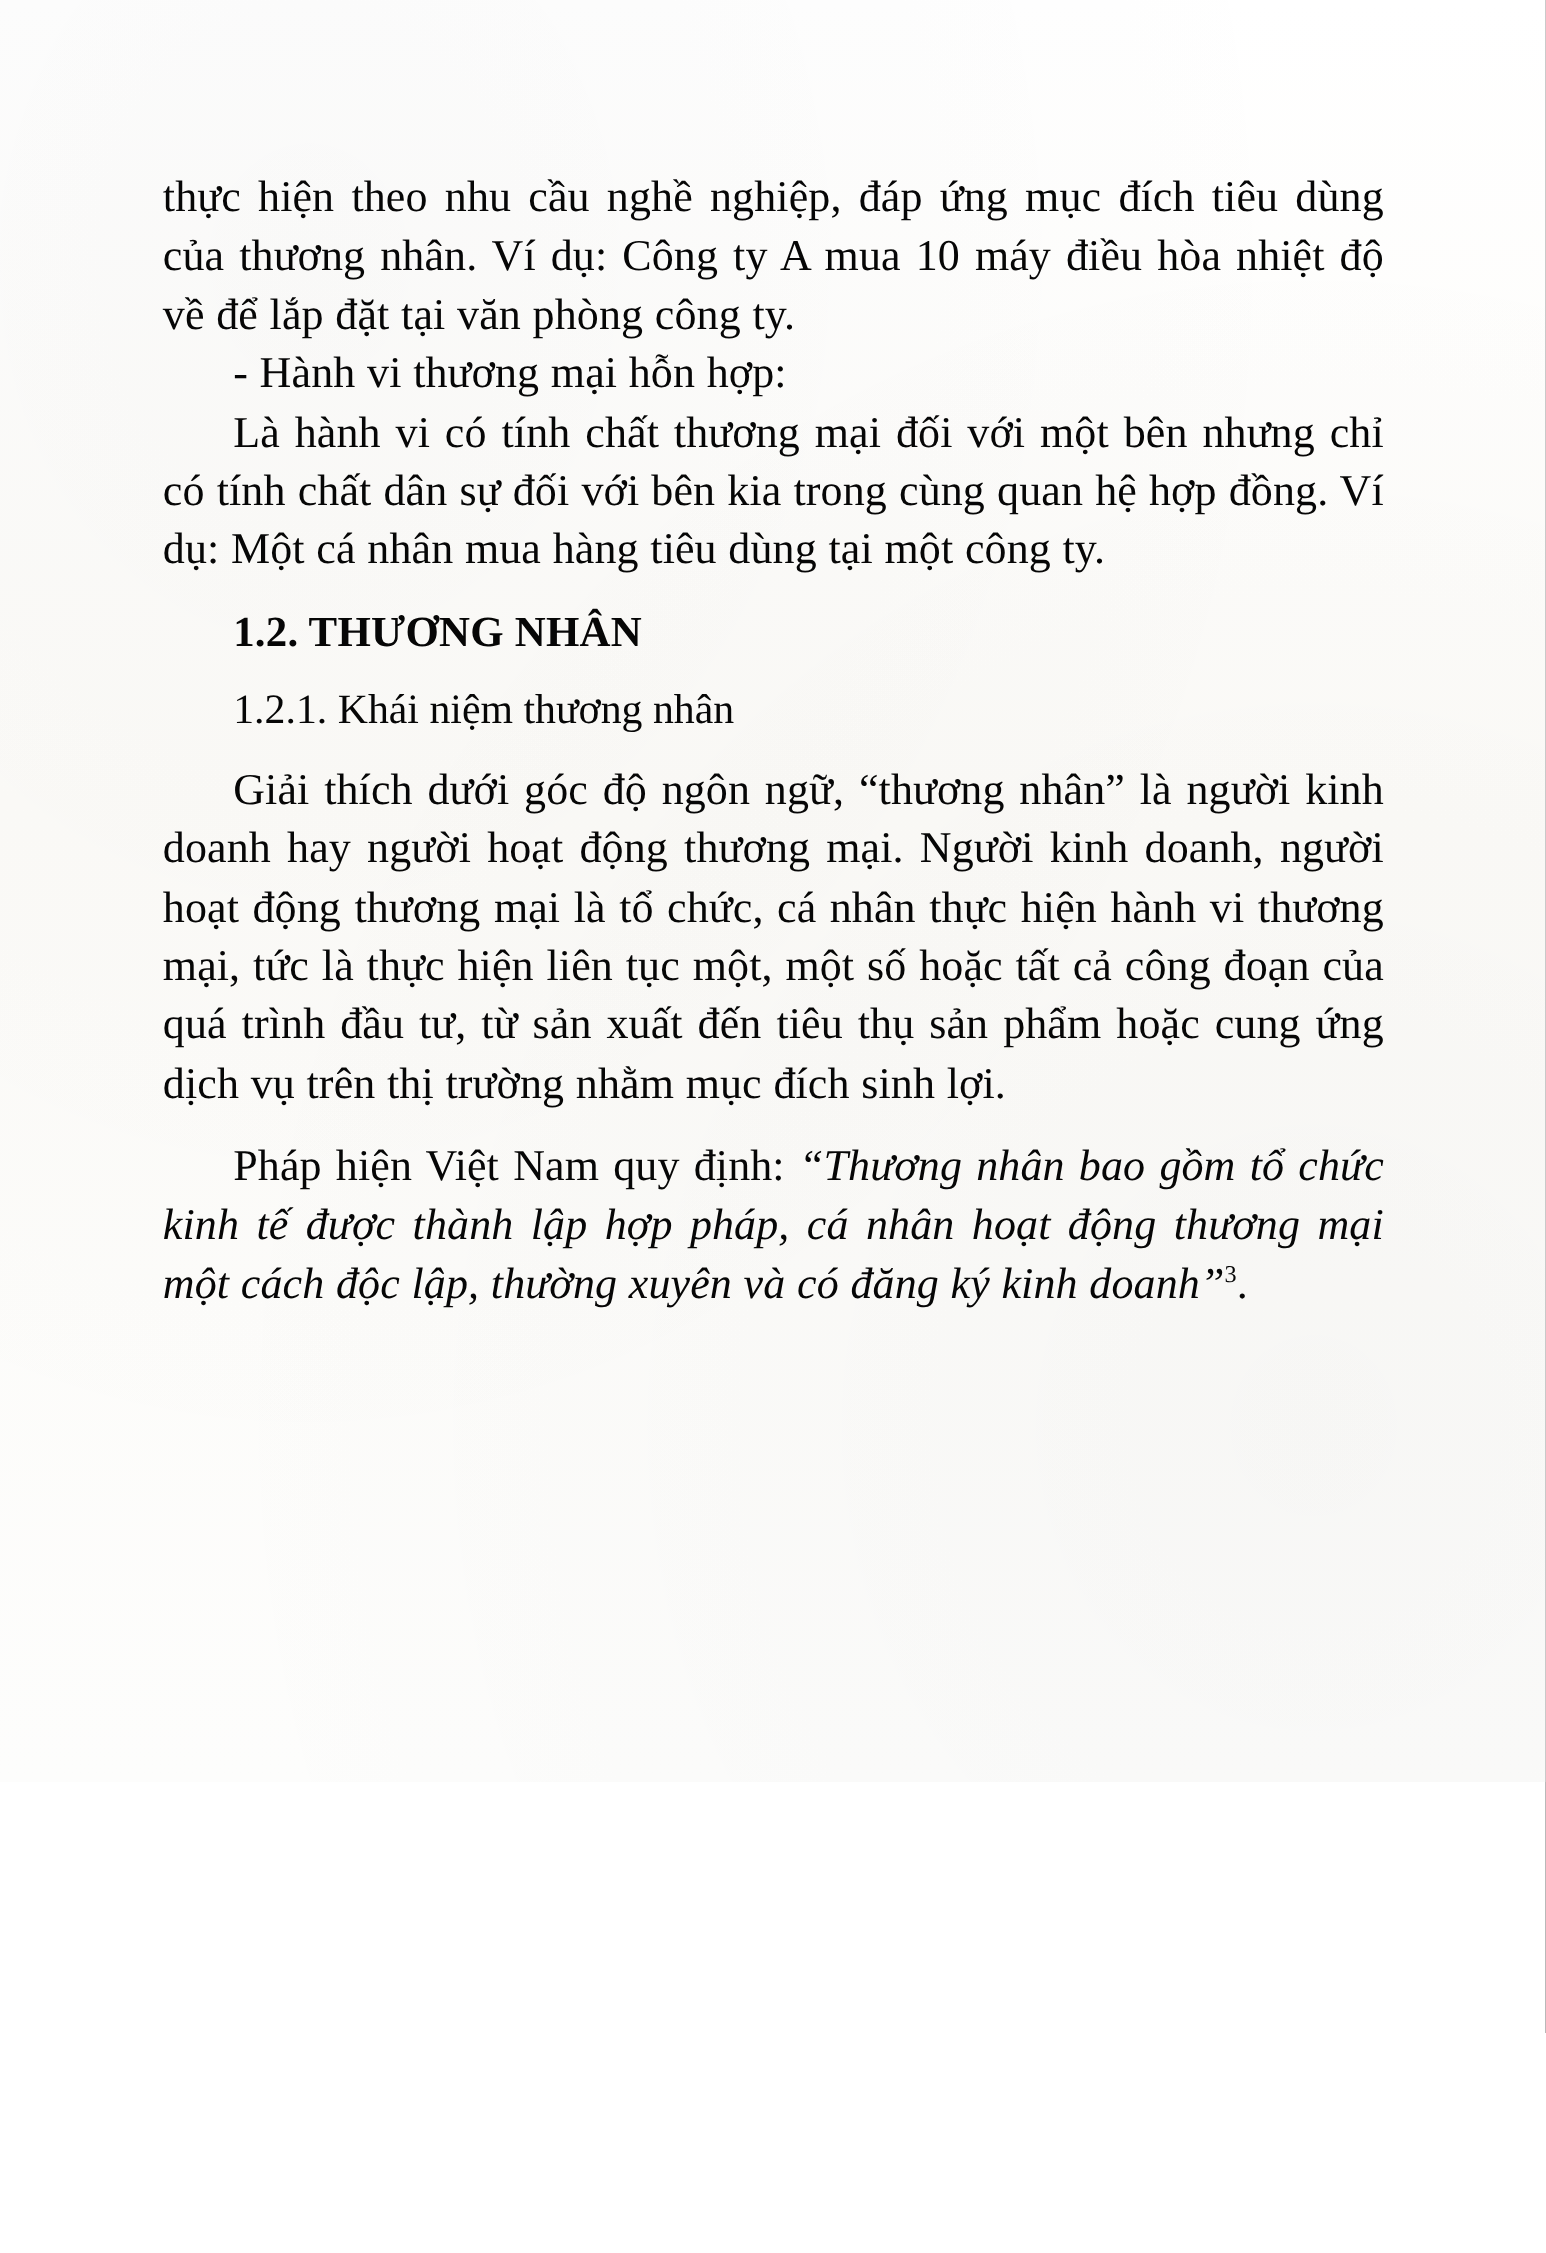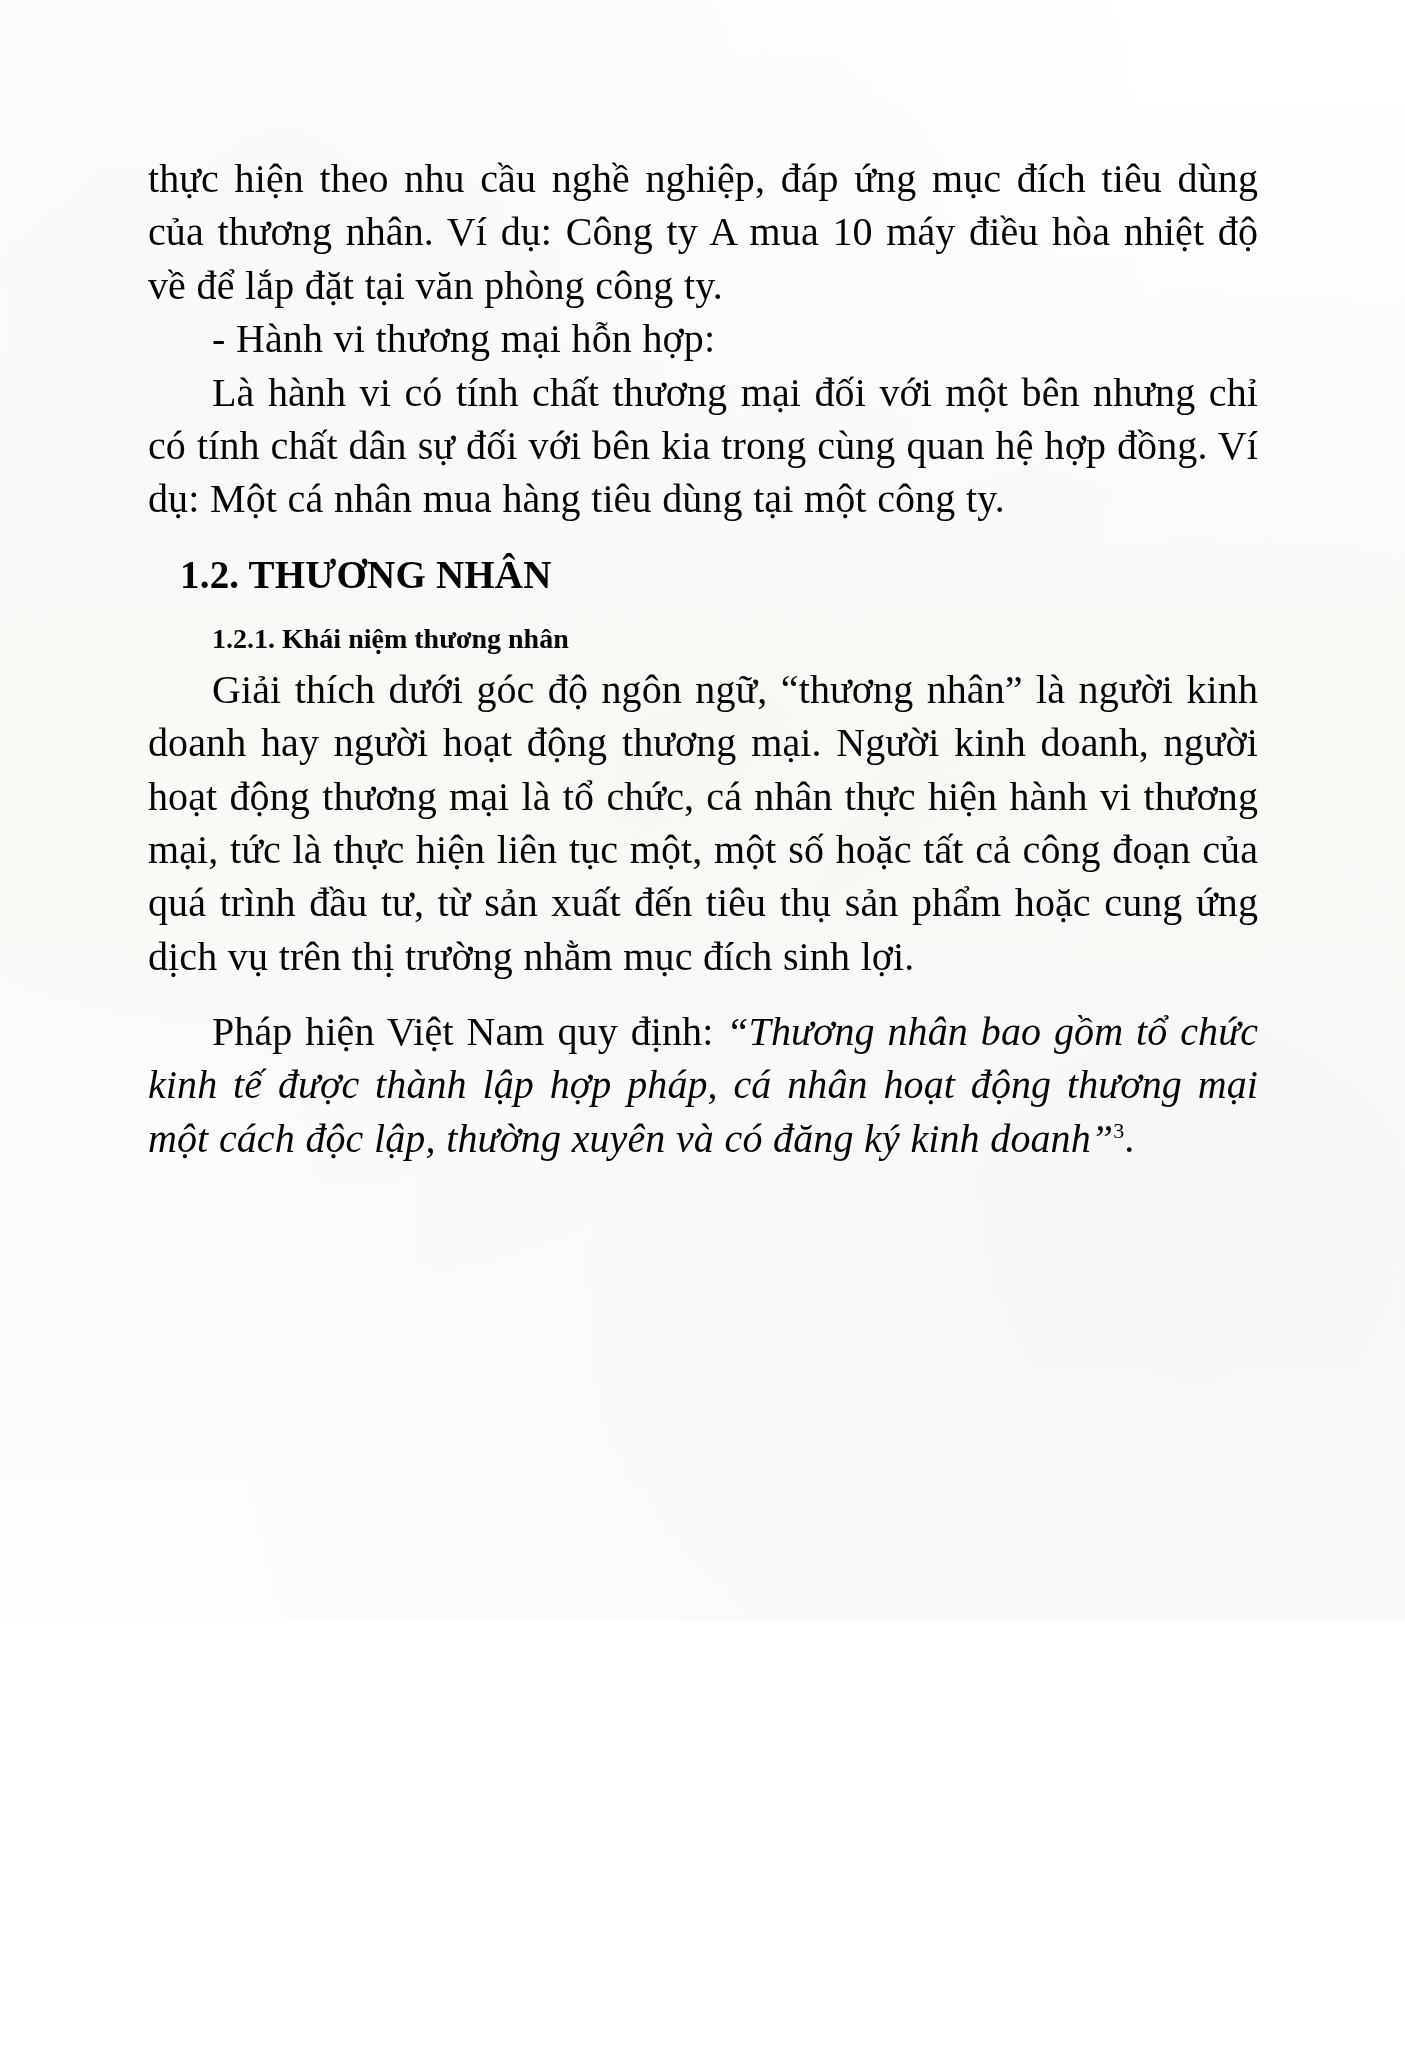--- a/index.html
+++ b/index.html
@@ -51,27 +51,27 @@
     text-indent: 64px;
   }
   .para + .para {
     margin-top: 0px;
   }
   h2.sec {
     font-size: 39px;
     font-weight: bold;
     letter-spacing: 0.2px;
     margin-top: 26px;
-    margin-left: 32px;
+    margin-left: 64px;
   }
   h3.subsec {
-    font-size: 28px;
-    font-weight: bold;
+    font-size: 38px;
+    font-weight: normal;
     margin-top: 26px;
-    margin-bottom: 8px;
+    margin-bottom: 24px;
     margin-left: 64px;
   }
   .quote-ital {
     font-style: italic;
   }
   .para.spaced-top {
     margin-top: 22px;
   }
   .fn-wrap {
     position: absolute;

